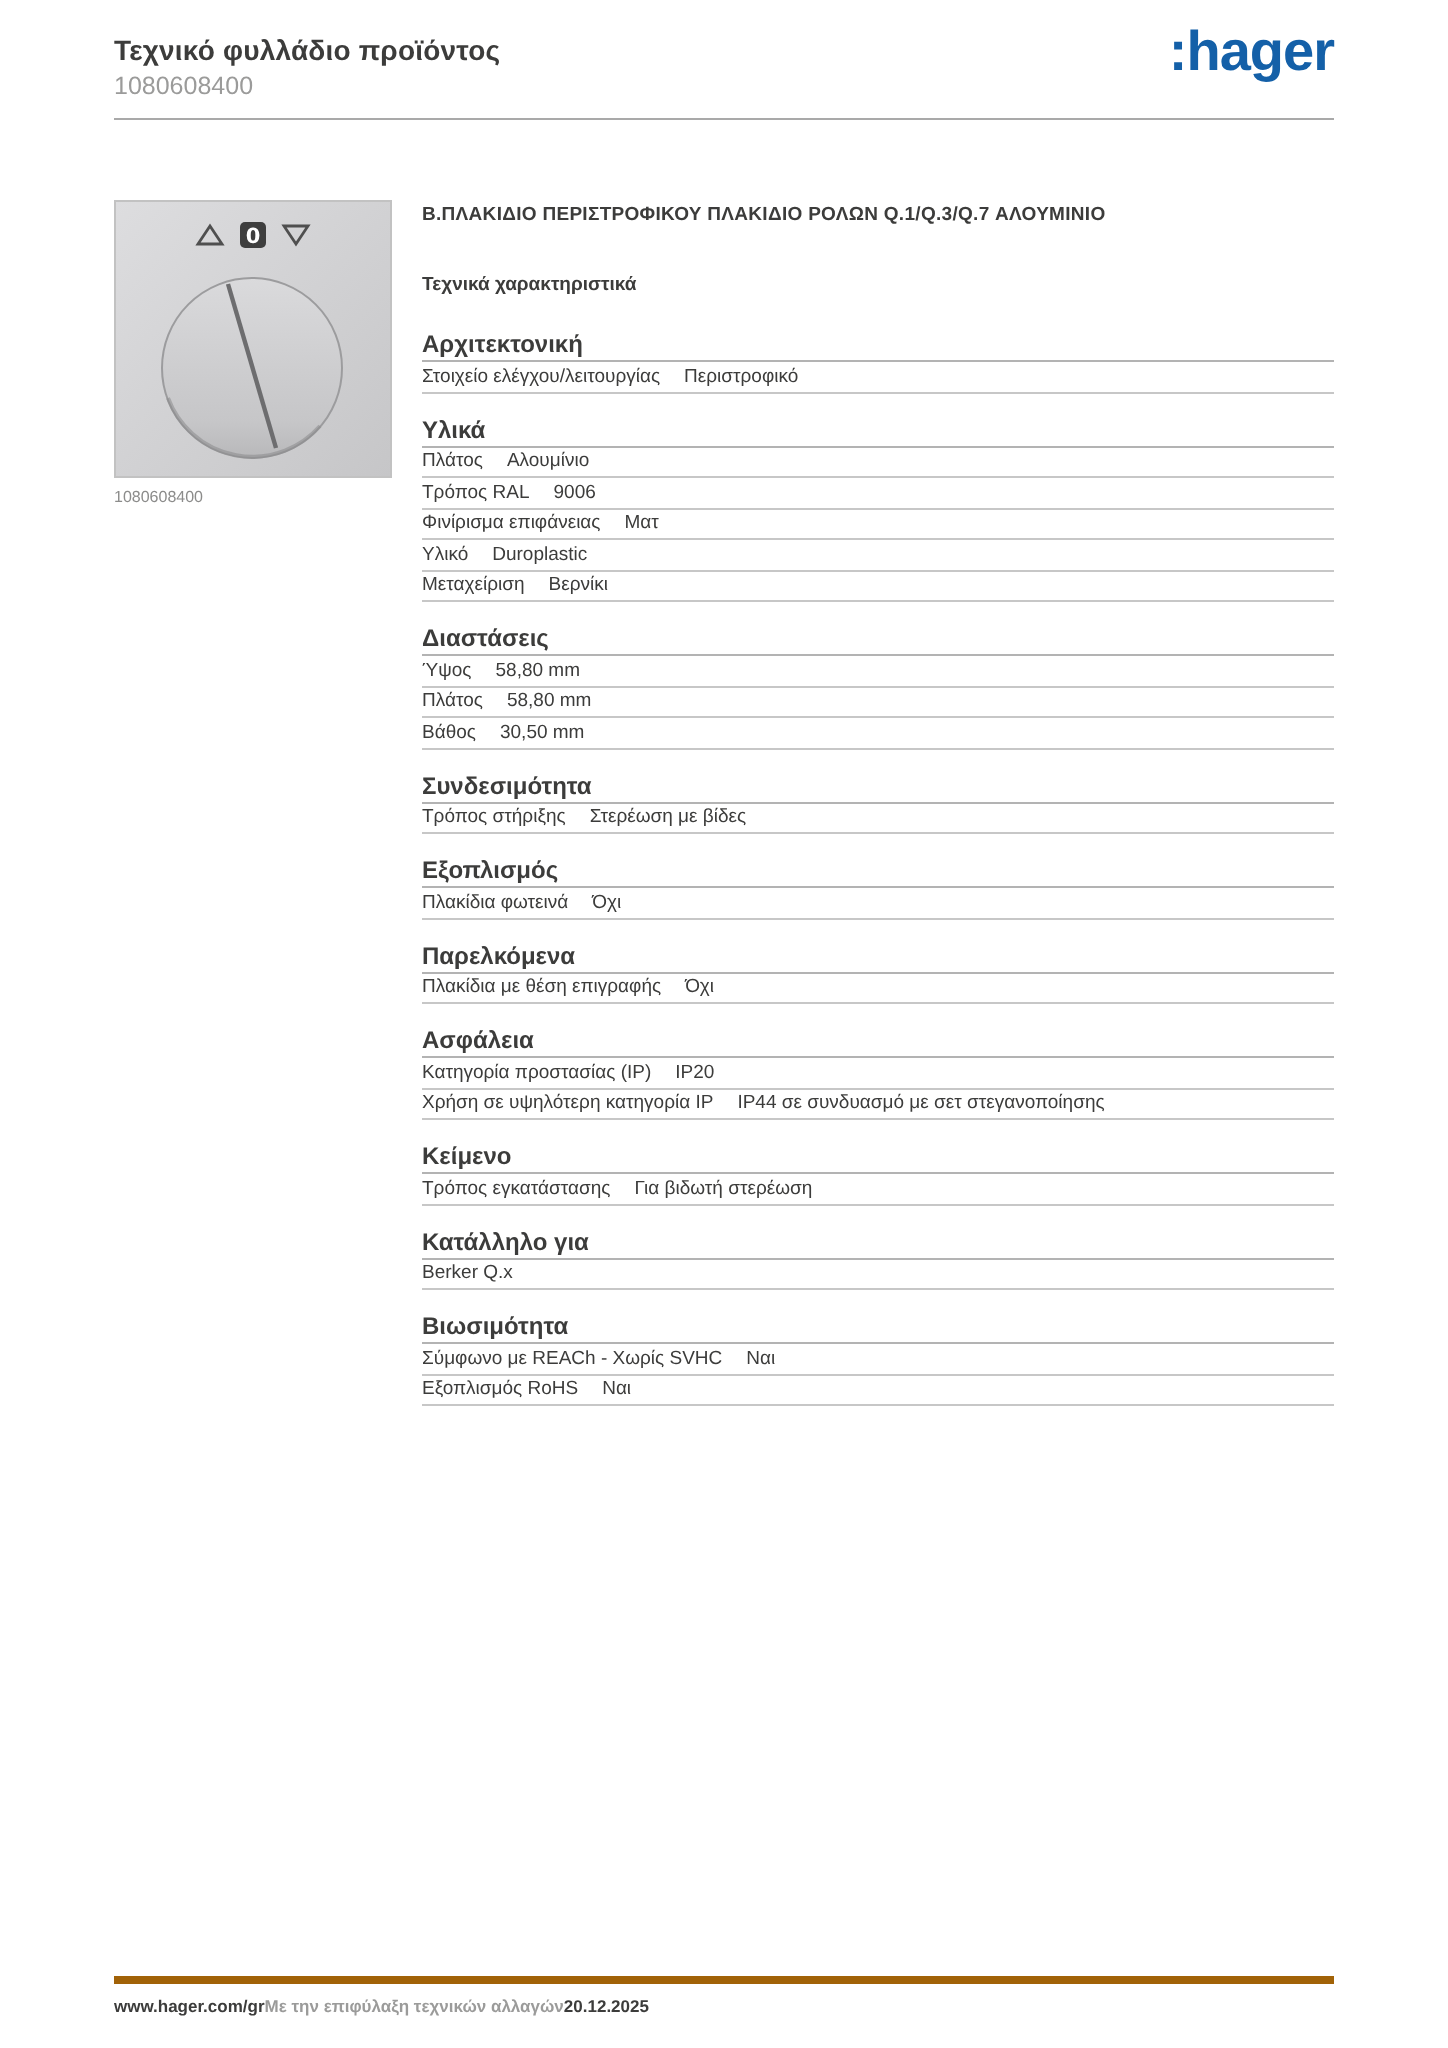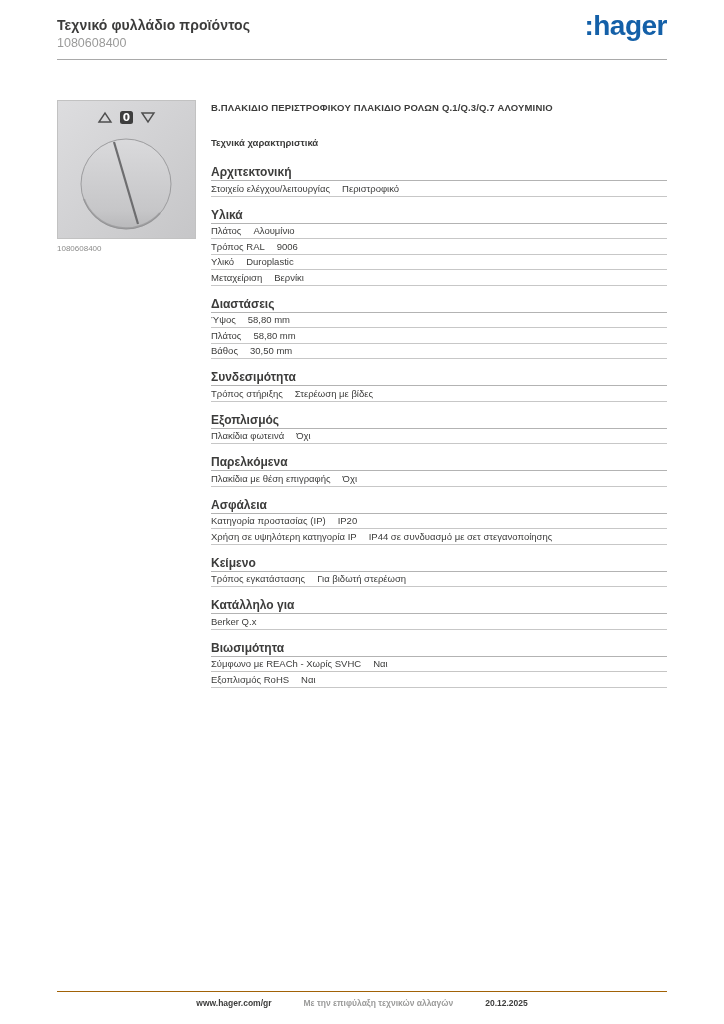--- a/index.html
+++ b/index.html
@@ -60,25 +60,24 @@
     display: flex; justify-content: flex-start; align-items: baseline;
     font-size: 9.5px; line-height: 11px;
     padding: 1.5px 0 2px 0;
     border-bottom: 1px solid #c7c7c7;
   }
   .spec-label { text-align: left; padding-right: 12px; white-space: nowrap; }
   .spec-value { text-align: right; }
   
   .footer {
     position: absolute; left: 57px; right: 57px; bottom: 16px;
-    border-top: 1px solid #a16207;
+    border-top: 4px solid #a16207;
     padding-top: 6px;
-    display: flex; justify-content: center; align-items: baseline;
+    display: flex; justify-content: flex-start; align-items: baseline;
     font-size: 8.5px;
-    gap: 32px;
   }
   .footer-left  { font-weight: bold; color: #3c3c3b; }
   .footer-center{ color: #9b9b9a; font-weight: bold; }
   .footer-right { font-weight: bold; color: #3c3c3b; }
 </style>
 </head>
 <body>
 
 <div class="page">
 
@@ -140,20 +139,24 @@
             <div class="section-title">Υλικά</div>
             <div class="spec-row">
               <span class="spec-label">Πλάτος</span>
               <span class="spec-value">Αλουμίνιο</span>
             </div>
             <div class="spec-row">
               <span class="spec-label">Τρόπος RAL</span>
               <span class="spec-value">9006</span>
             </div>
             <div class="spec-row">
+              <span class="spec-label">Φινίρισμα επιφάνειας</span>
+              <span class="spec-value">Ματ</span>
+            </div>
+            <div class="spec-row">
               <span class="spec-label">Υλικό</span>
               <span class="spec-value">Duroplastic</span>
             </div>
             <div class="spec-row">
               <span class="spec-label">Μεταχείριση</span>
               <span class="spec-value">Βερνίκι</span>
             </div>
           </div>
           <div class="section">
             <div class="section-title">Διαστάσεις</div>

